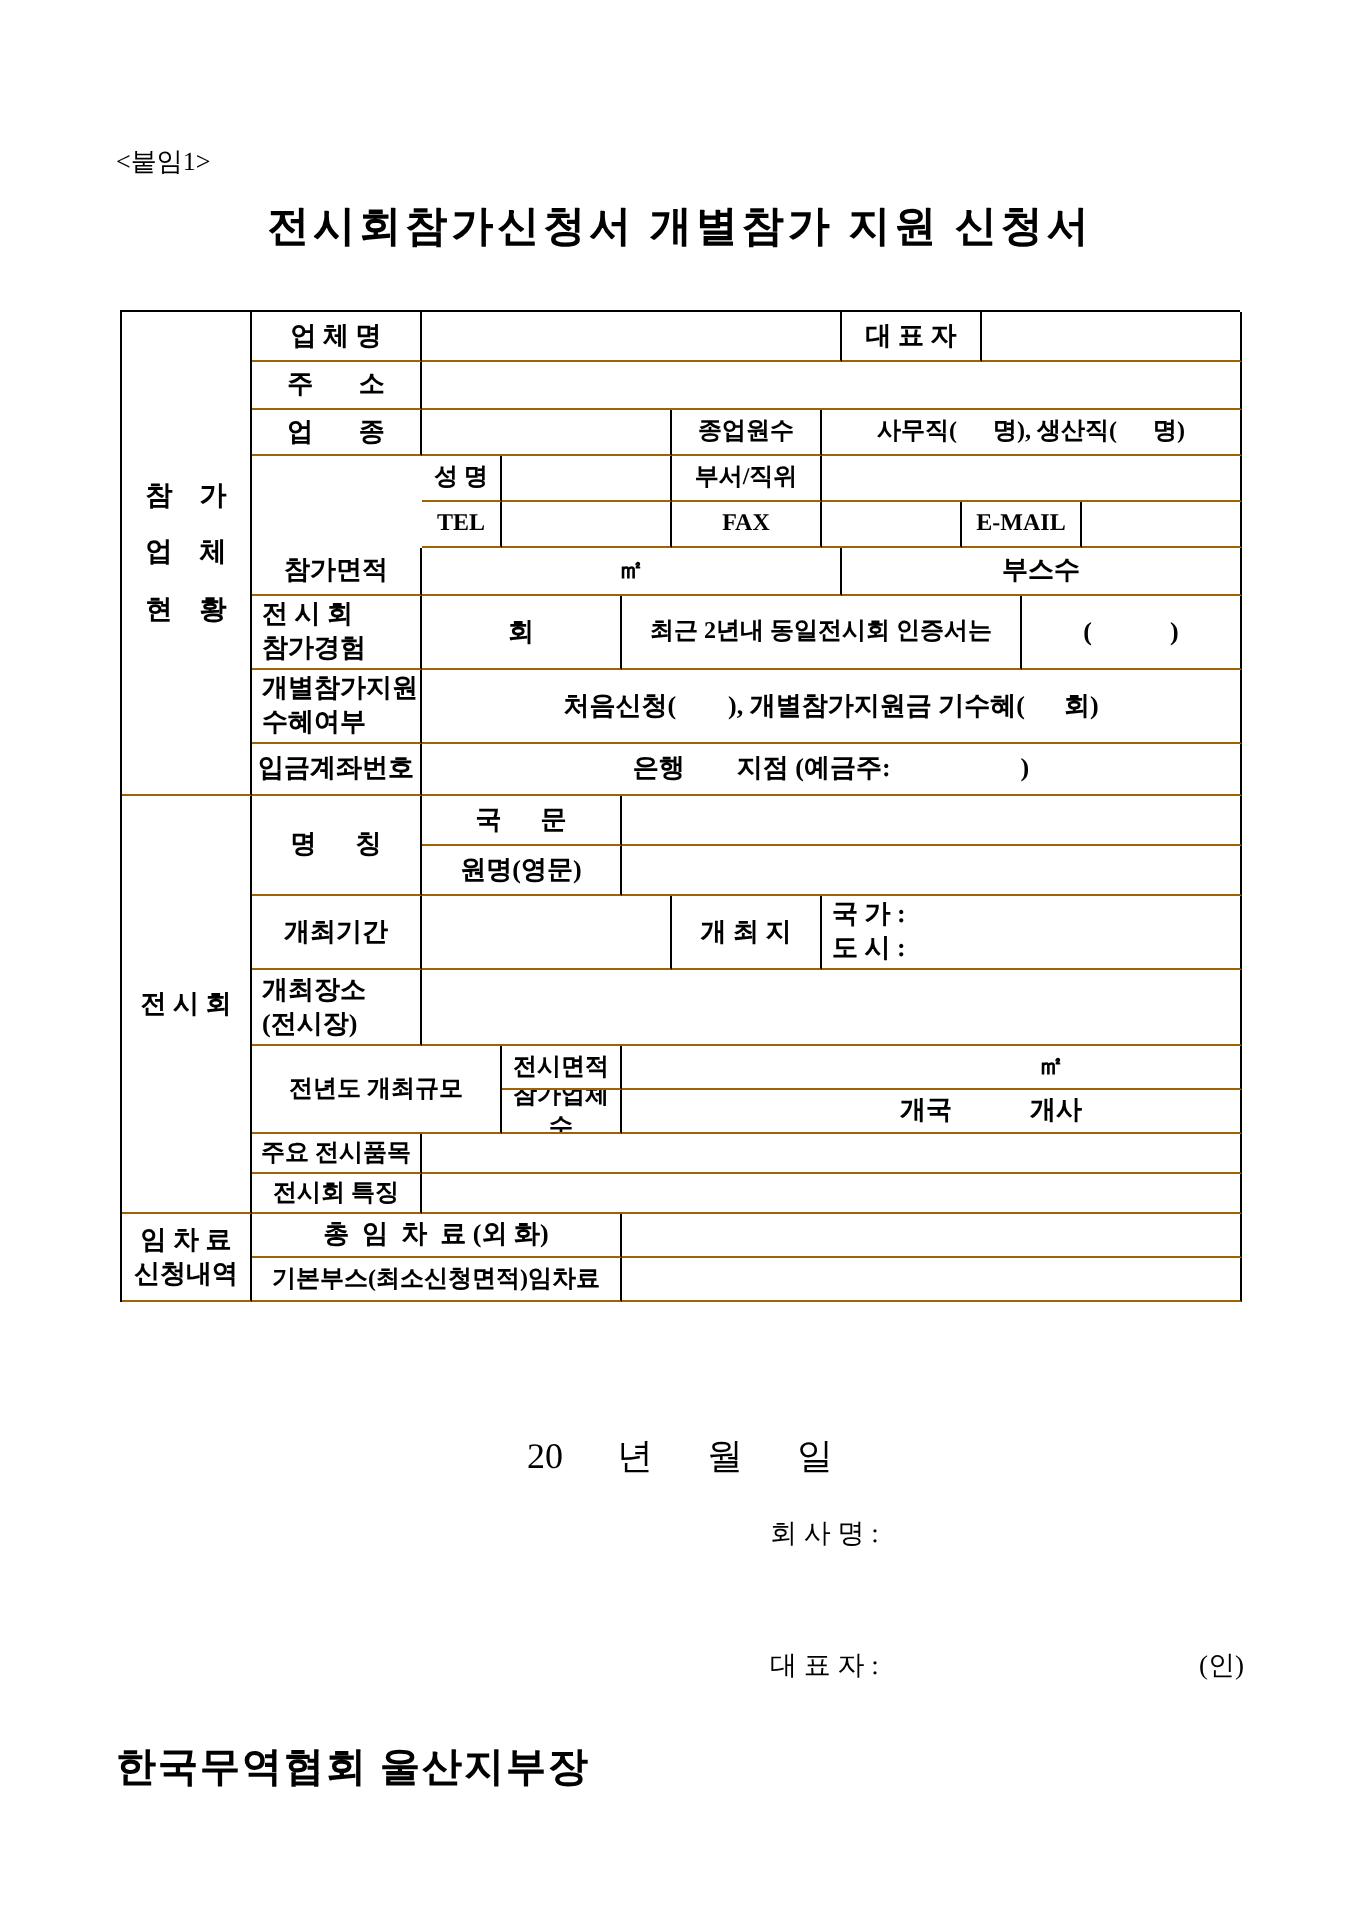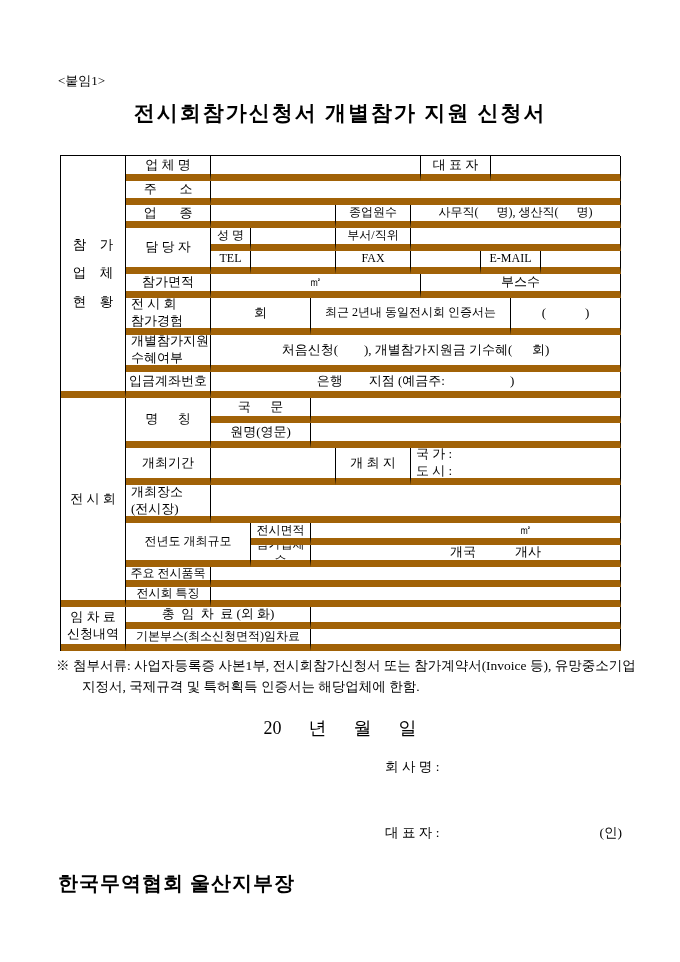--- a/index.html
+++ b/index.html
@@ -19,23 +19,23 @@
 
   .form-table {
     position:absolute; left:60px; top:155px; width:560px;
     display:grid;
     grid-template-columns:65px 85px 40px 60px 25px 75px 10px 60px 10px 20px 30px 80px;
     grid-template-rows:25px 24px 23px 23px 23px 24px 37px 37px 26px 25px 25px 37px 38px 22px 22px 20px 20px 22px 22px;
     border-top:1px solid #000; border-left:1px solid #000;
     font-size:13px;
   }
   .c {
-    border-right:1px solid #000; border-bottom:7px solid #a16207;
+    border-right:1px solid #000; border-bottom:1px solid #a16207;
     display:flex; align-items:center; justify-content:center;
-    text-align:center; overflow:hidden; line-height:1.3;
+    text-align:center; overflow:hidden; line-height:1.3;font-weight:bold;
   }
   .pre   { white-space:pre-wrap; }
   .left  { justify-content:flex-start; text-align:left; padding-left:5px; }
   .small { font-size:12px; }
   .sec   { line-height:2.1; font-size:13.5px; }
   .off1  { padding-left:120px; }
   .off2  { padding-left:60px; }
 
   .note {
     position:absolute; left:56px; top:656px; width:580px;
@@ -74,21 +74,20 @@
     <div class="c" style="grid-area:1/10/2/13"></div>
 
     <div class="c pre" style="grid-area:2/2/3/3">주       소</div>
     <div class="c" style="grid-area:2/3/3/13"></div>
 
     <div class="c pre" style="grid-area:3/2/4/3">업       종</div>
     <div class="c" style="grid-area:3/3/4/6"></div>
     <div class="c small" style="grid-area:3/6/4/7">종업원수</div>
     <div class="c pre small" style="grid-area:3/7/4/13">사무직(      명), 생산직(      명)</div>
 
-    <div class="c" style="grid-area:4/2/6/3">담 당 자</div>
     <div class="c small" style="grid-area:4/3/5/4">성 명</div>
     <div class="c" style="grid-area:4/4/5/6"></div>
     <div class="c small" style="grid-area:4/6/5/7">부서/직위</div>
     <div class="c" style="grid-area:4/7/5/13"></div>
 
     <div class="c small" style="grid-area:5/3/6/4">TEL</div>
     <div class="c" style="grid-area:5/4/6/6"></div>
     <div class="c small" style="grid-area:5/6/6/7">FAX</div>
     <div class="c" style="grid-area:5/7/6/9"></div>
     <div class="c small" style="grid-area:5/9/6/12">E-MAIL</div>
@@ -142,21 +141,20 @@
 
     <div class="c pre" style="grid-area:18/1/20/2">임 차 료
 신청내역</div>
     <div class="c pre" style="grid-area:18/2/19/5">총  임  차  료 (외 화)</div>
     <div class="c" style="grid-area:18/5/19/13"></div>
     <div class="c small" style="grid-area:19/2/20/5">기본부스(최소신청면적)임차료</div>
     <div class="c" style="grid-area:19/5/20/13"></div>
 
   </div>
 
-  <div class="note">※ 첨부서류: 사업자등록증 사본1부, 전시회참가신청서 또는 참가계약서(Invoice 등), 유망중소기업지정서, 국제규격 및 특허획득 인증서는 해당업체에 한함.</div>
 
   <div class="date-line">20      년      월      일</div>
 
   <div class="sign-block">
     <div class="sign-row">회 사 명 :</div>
     <div class="sign-row flex">
       <span>대 표 자 :</span>
       <span>(인)</span>
     </div>
   </div>

